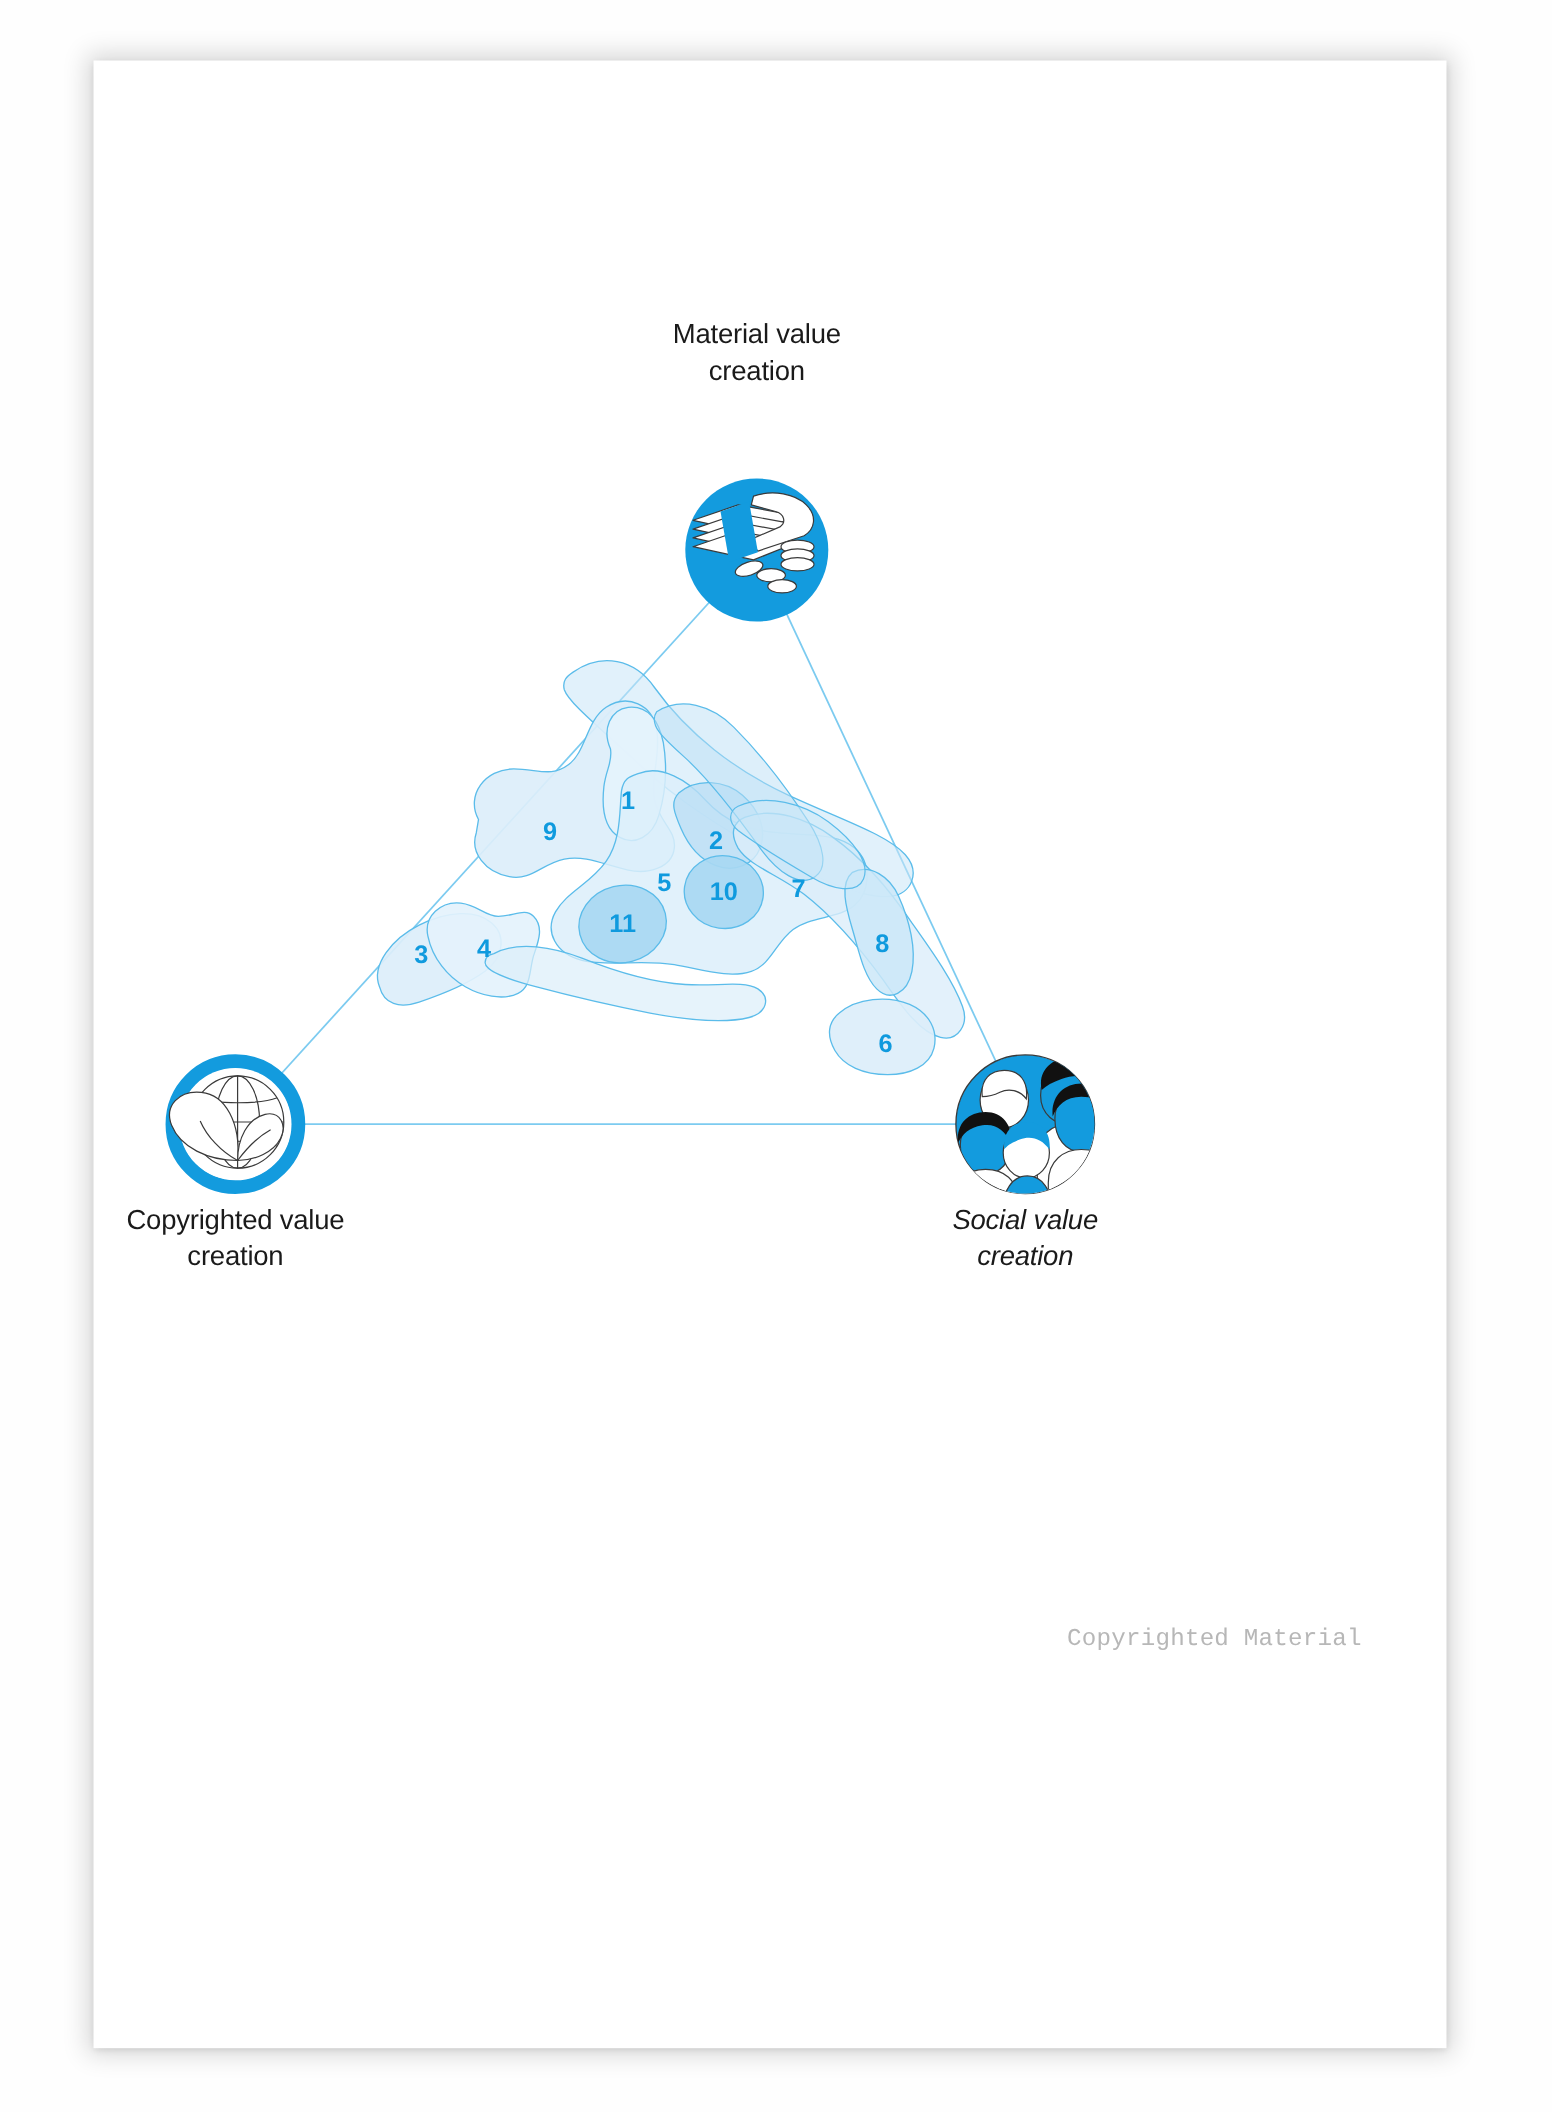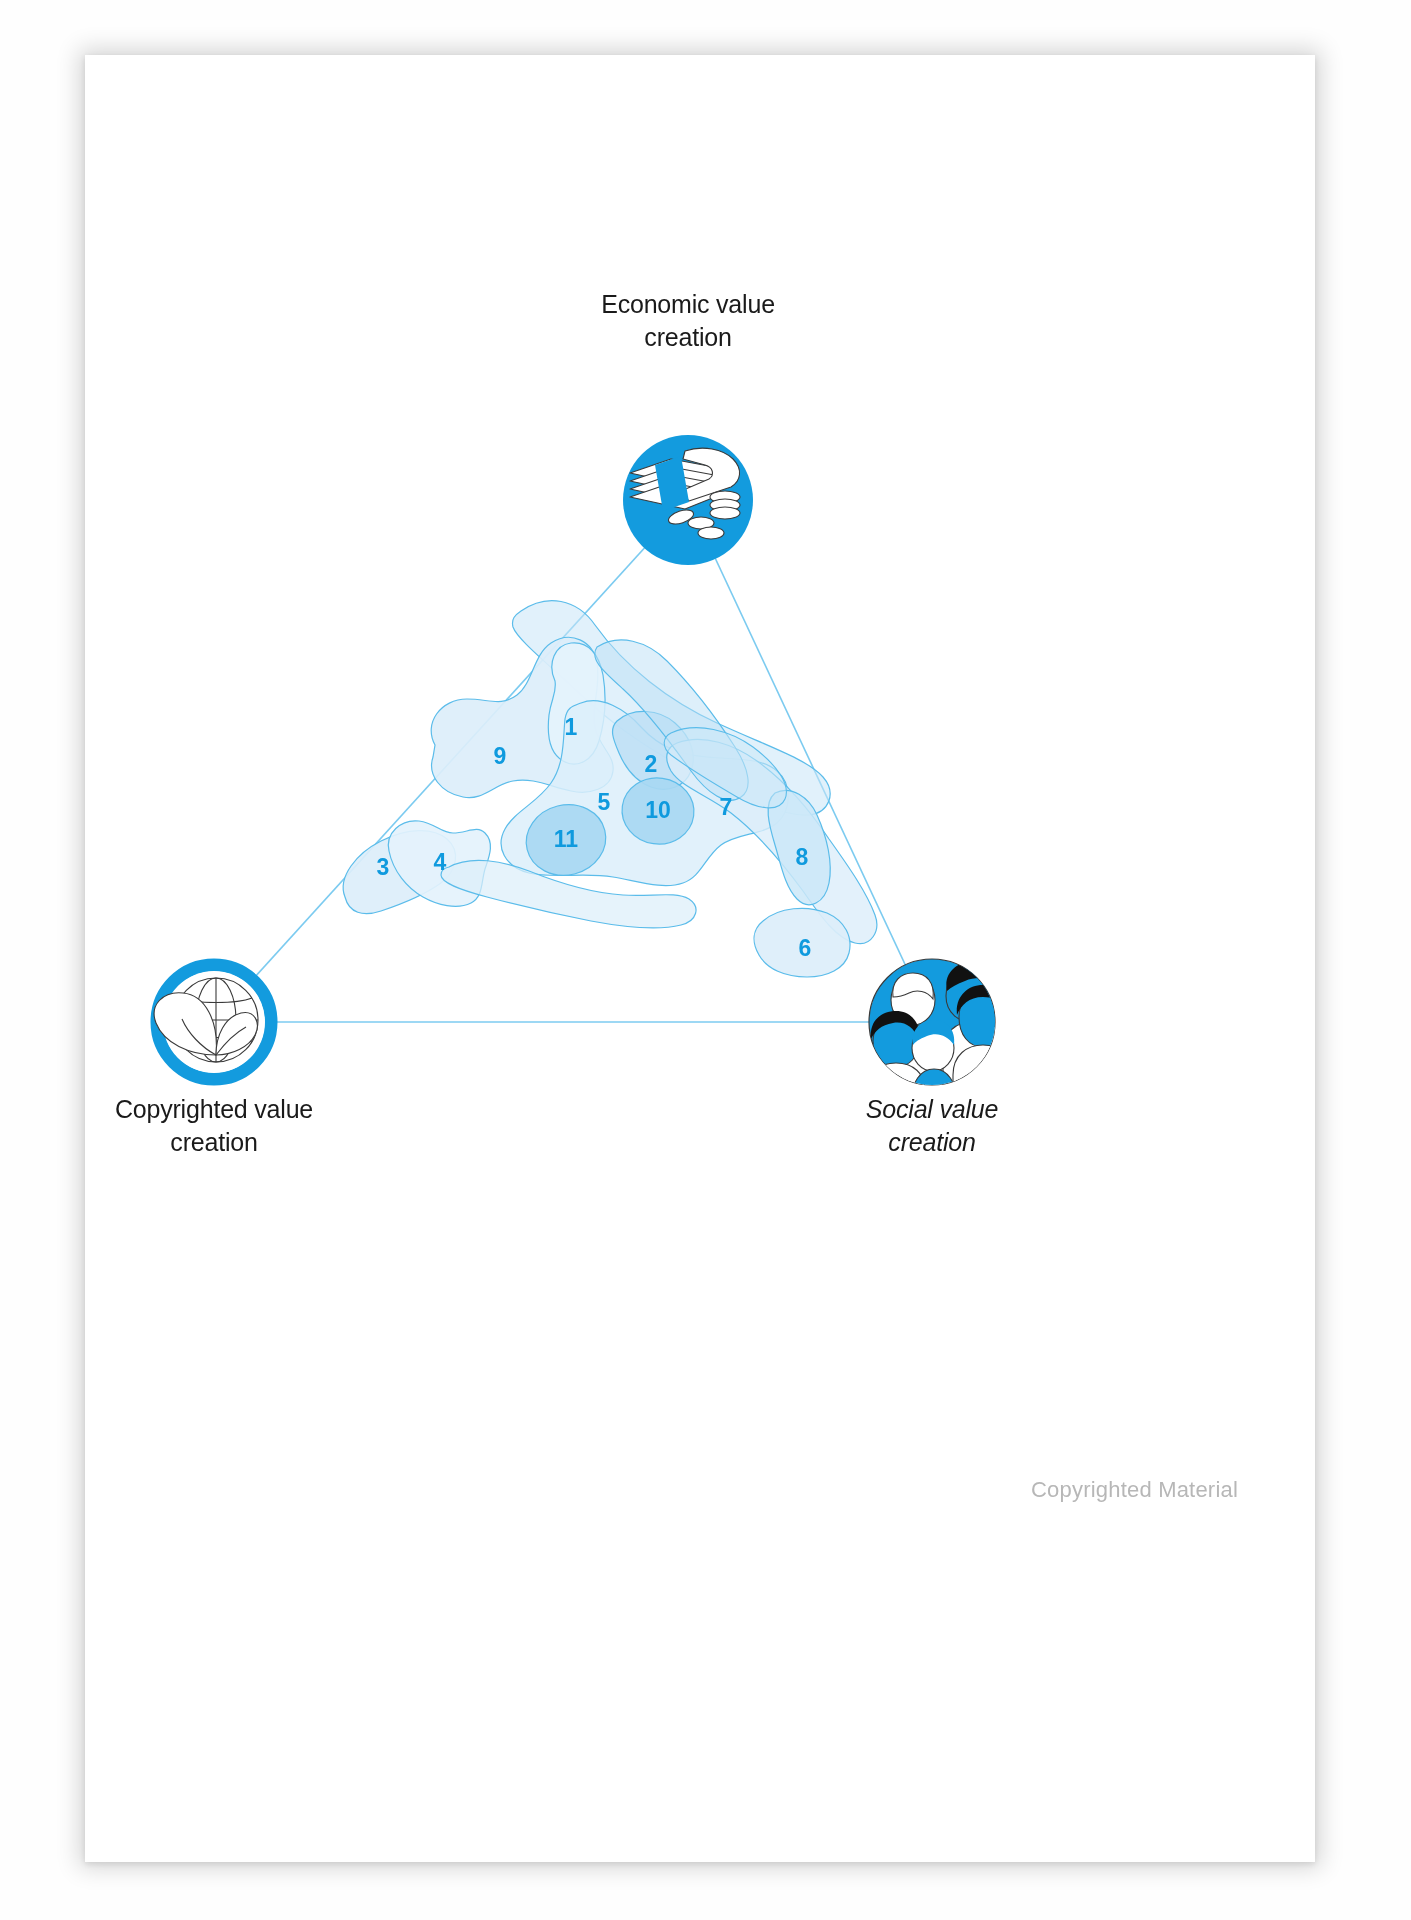--- a/index.html
+++ b/index.html
@@ -39,21 +39,21 @@
   #label-economic{ left:calc(603px - 170px); top:233px; width:340px; }
   #label-ecological{ left:calc(129px - 170px); top:1038px; width:340px; }
   #label-social{ left:calc(847px - 170px); top:1038px; width:340px;font-style:italic; }
 
   #copyright{
     position:absolute;
     right:77px;
     top:1422px;
     color:#b7b7b7;
     font-size:22px;
-    font-family:Liberation Sans, sans-serif;
+    font-family:Liberation Mono, monospace;
     letter-spacing:0.2px;
   }
 
   .blob-num{
     font-family:"Liberation Sans", sans-serif;
     font-weight:bold;
     font-size:23px;
     fill:#0f9ade;
     text-anchor:middle;
     dominant-baseline:middle;
@@ -256,21 +256,21 @@
             <ellipse cx="848" cy="993" rx="21" ry="23" fill="#ffffff"></ellipse>
             <path d="M828,990 C826,974 836,965 849,965 C862,965 871,975 869,990
                      C862,980 852,977 842,981 C834,984 830,987 828,990 Z" fill="#139BDE" stroke="none"></path>
             <path d="M826,1050 C826,1026 836,1014 849,1014 C862,1014 872,1026 872,1050
                      L872,1056 L826,1056 Z" fill="#139BDE"></path>
           </g>
         </g>
       </g>
     </svg>
 
-    <div class="node-label" id="label-economic">Economic value
+    <div class="node-label" id="label-economic">Material value
 creation</div>
     <div class="node-label" id="label-ecological">Copyrighted value
 creation</div>
     <div class="node-label" id="label-social">Social value
 creation</div>
 
     <div id="copyright">Copyrighted Material</div>
 
   </div>
 </div>

